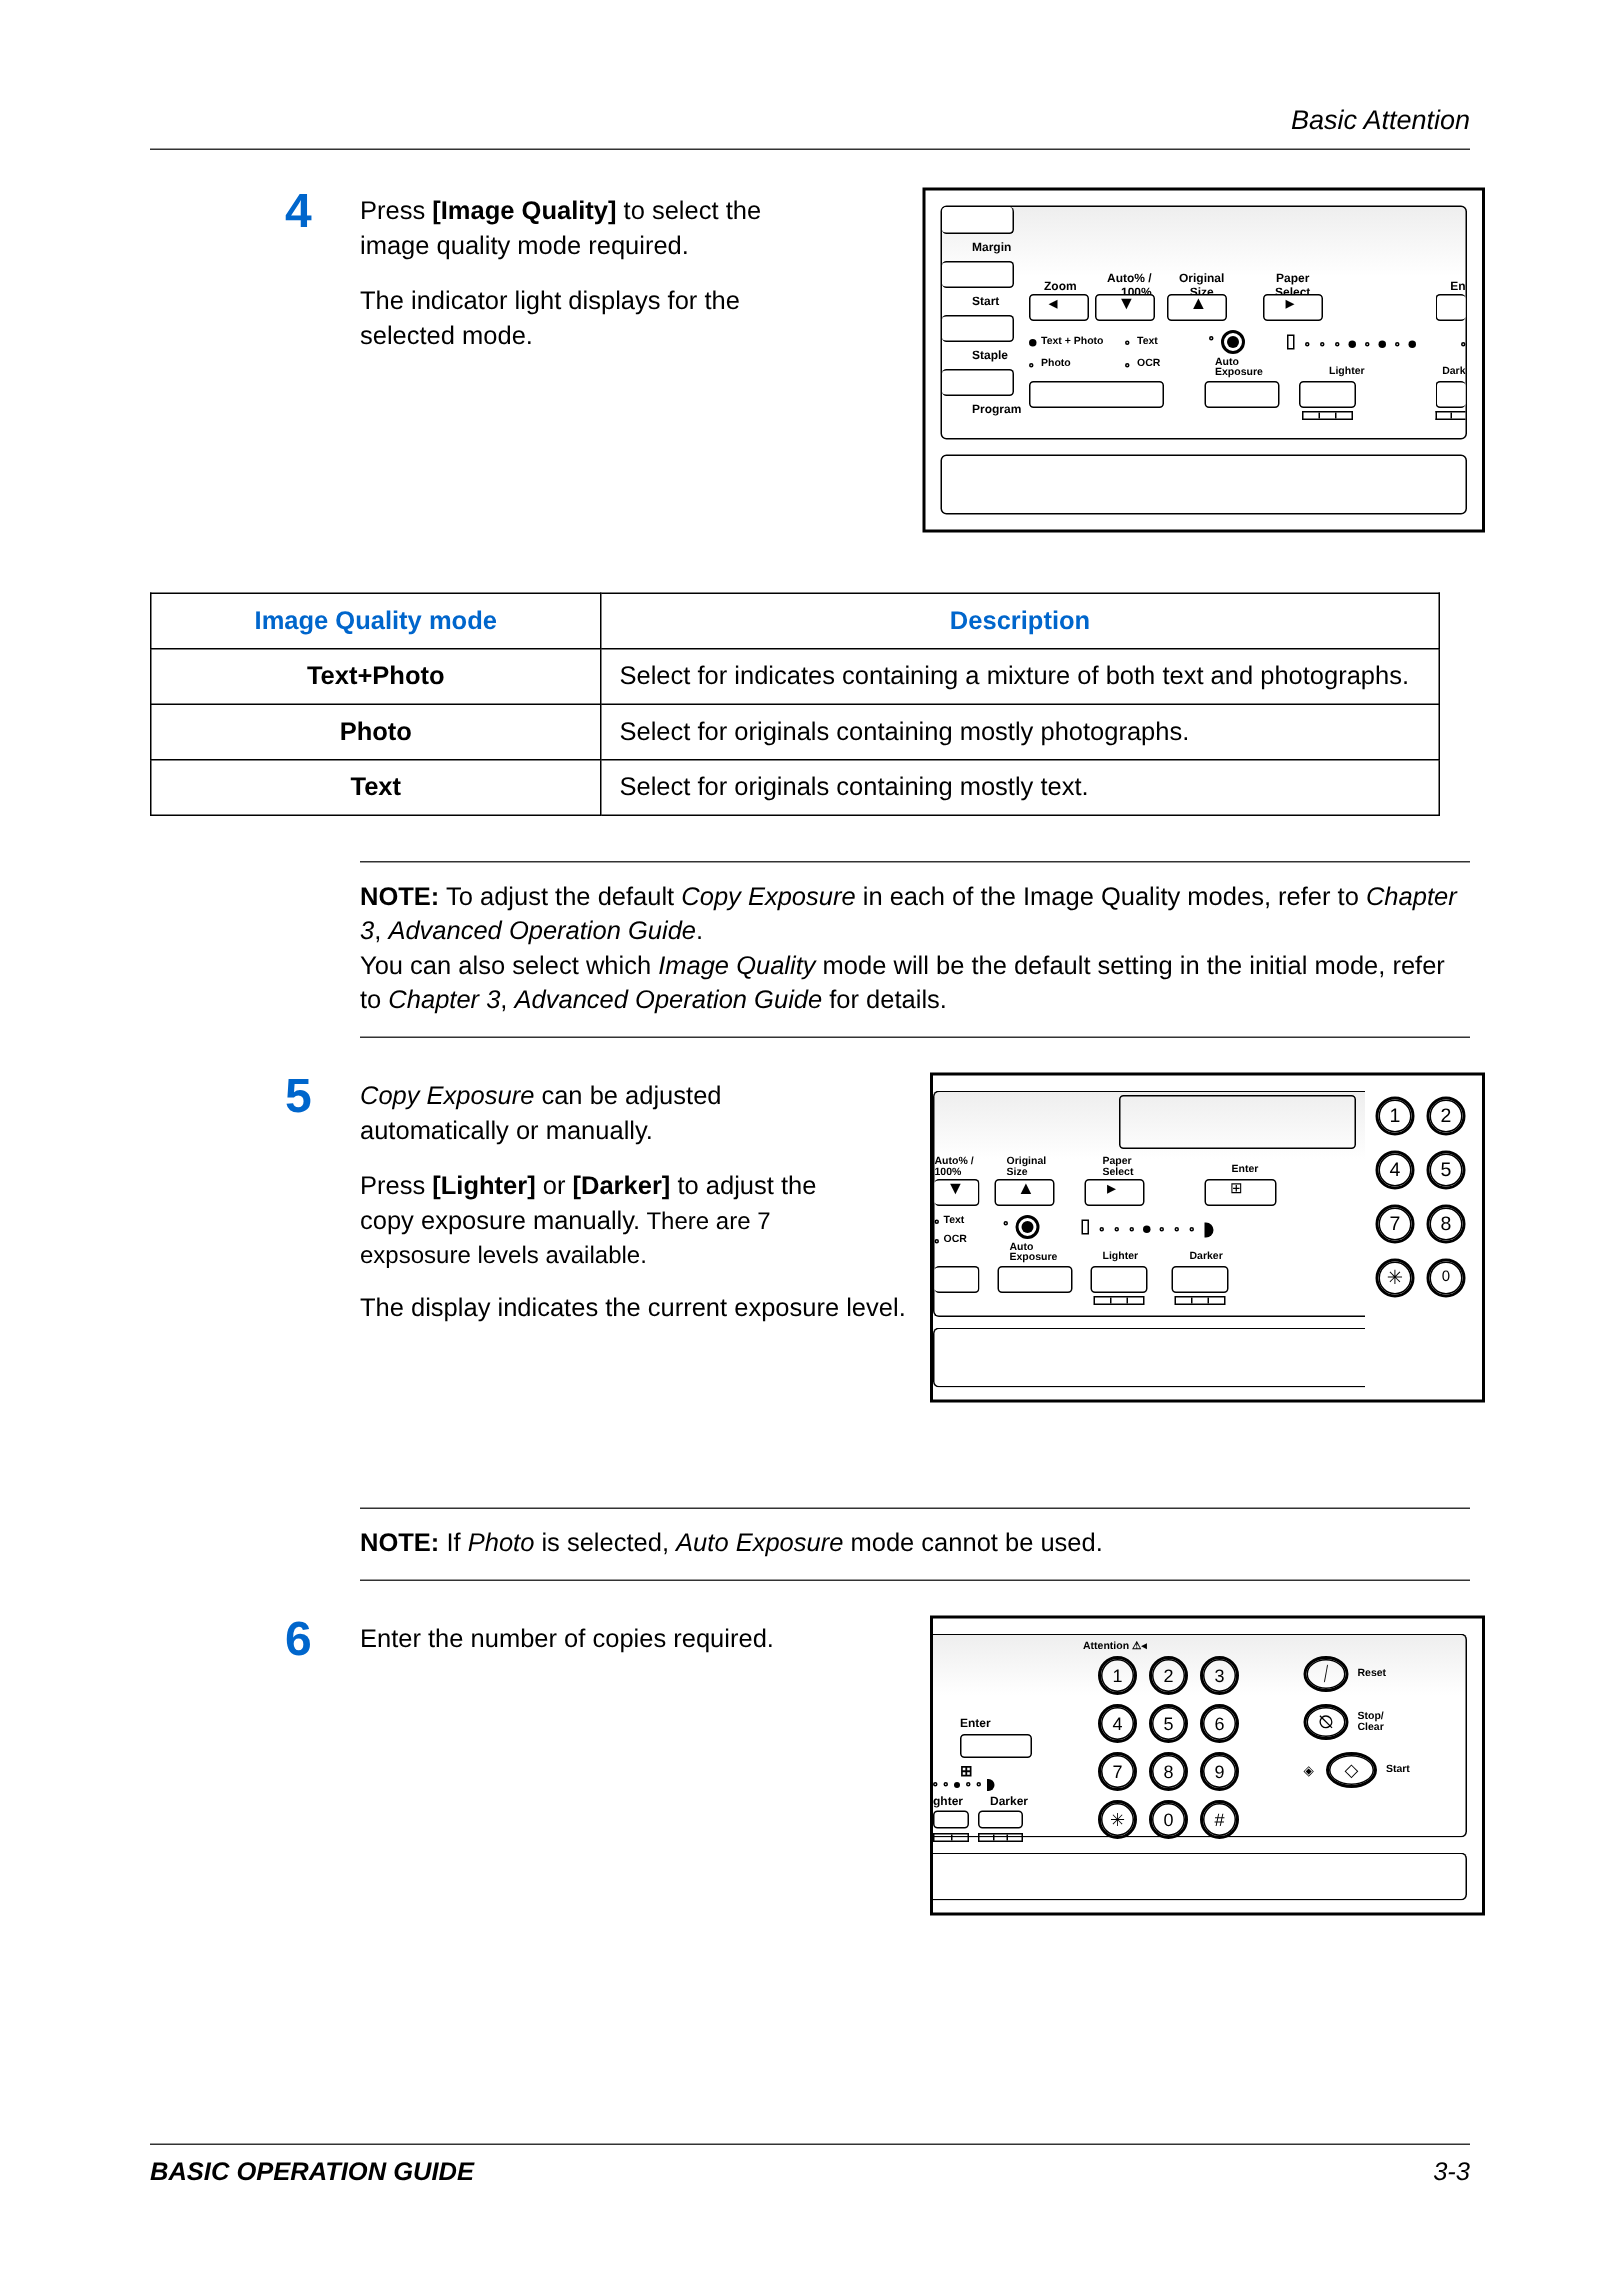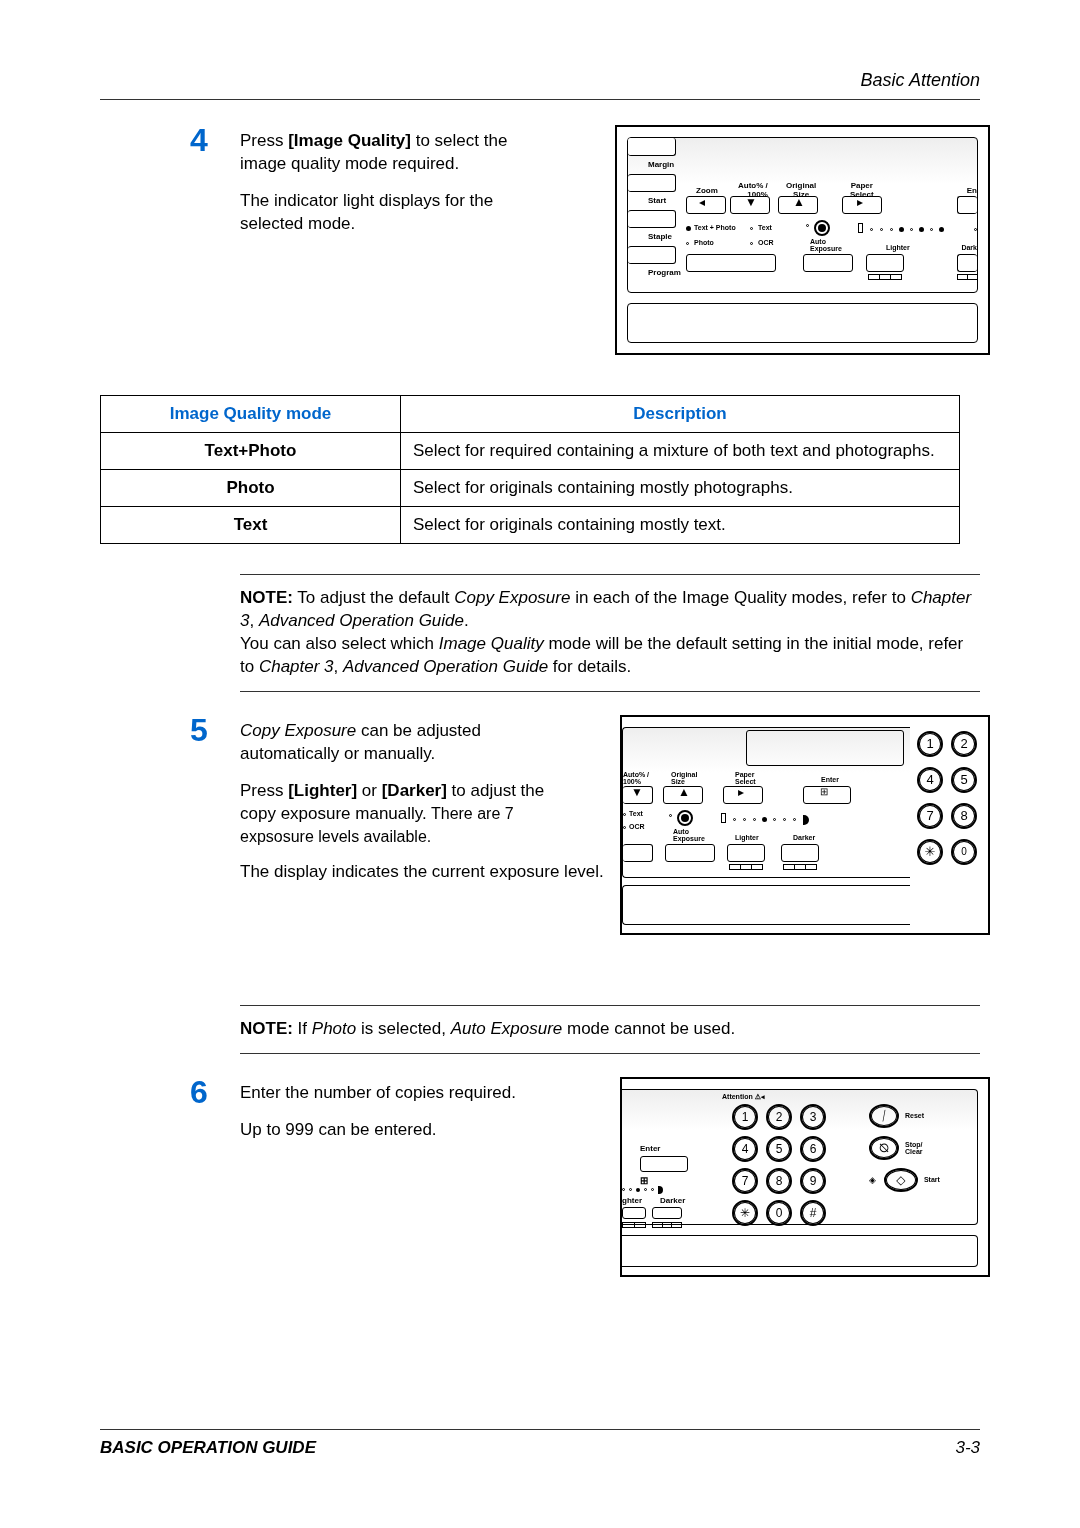--- a/index.html
+++ b/index.html
@@ -350,21 +350,21 @@
     </div>
 
     <table class="table">
       <tbody>
           <tr>
         <th>Image Quality mode</th>
         <th>Description</th>
       </tr>
       <tr>
         <td>Text+Photo</td>
-        <td>Select for required containing a mixture of both text and photographs.</td>
+        <td>Select for indicates containing a mixture of both text and photographs.</td>
       </tr>
       <tr>
         <td>Photo</td>
         <td>Select for originals containing mostly photographs.</td>
       </tr>
       <tr>
         <td>Text</td>
         <td>Select for originals containing mostly text.</td>
       </tr>
     </tbody>
@@ -469,21 +469,20 @@
     </div>
 
     <div class="note-block">
       <b>NOTE:</b><span> If </span><i>Photo</i><span> is selected, </span><i>Auto Exposure</i><span> mode cannot be used.</span>
     </div>
 
     <div class="step" style="min-height:210px;">
       <div class="step-number">6</div>
       <div class="step-text">
         <p>Enter the number of copies required.</p>
-        <p>Up to 999 can be entered.</p>
       </div>
 
       <div class="diagram d6">
         <div class="d6-inner">
           <div class="d6-attention"><span>Attention</span> ⚠◂</div>
 
           <div class="d6-enter">
             <span>Enter</span>
             <div class="d6-ebtn"></div>
             <div style="font-size:10px;margin-top:3px;">⊞</div>

